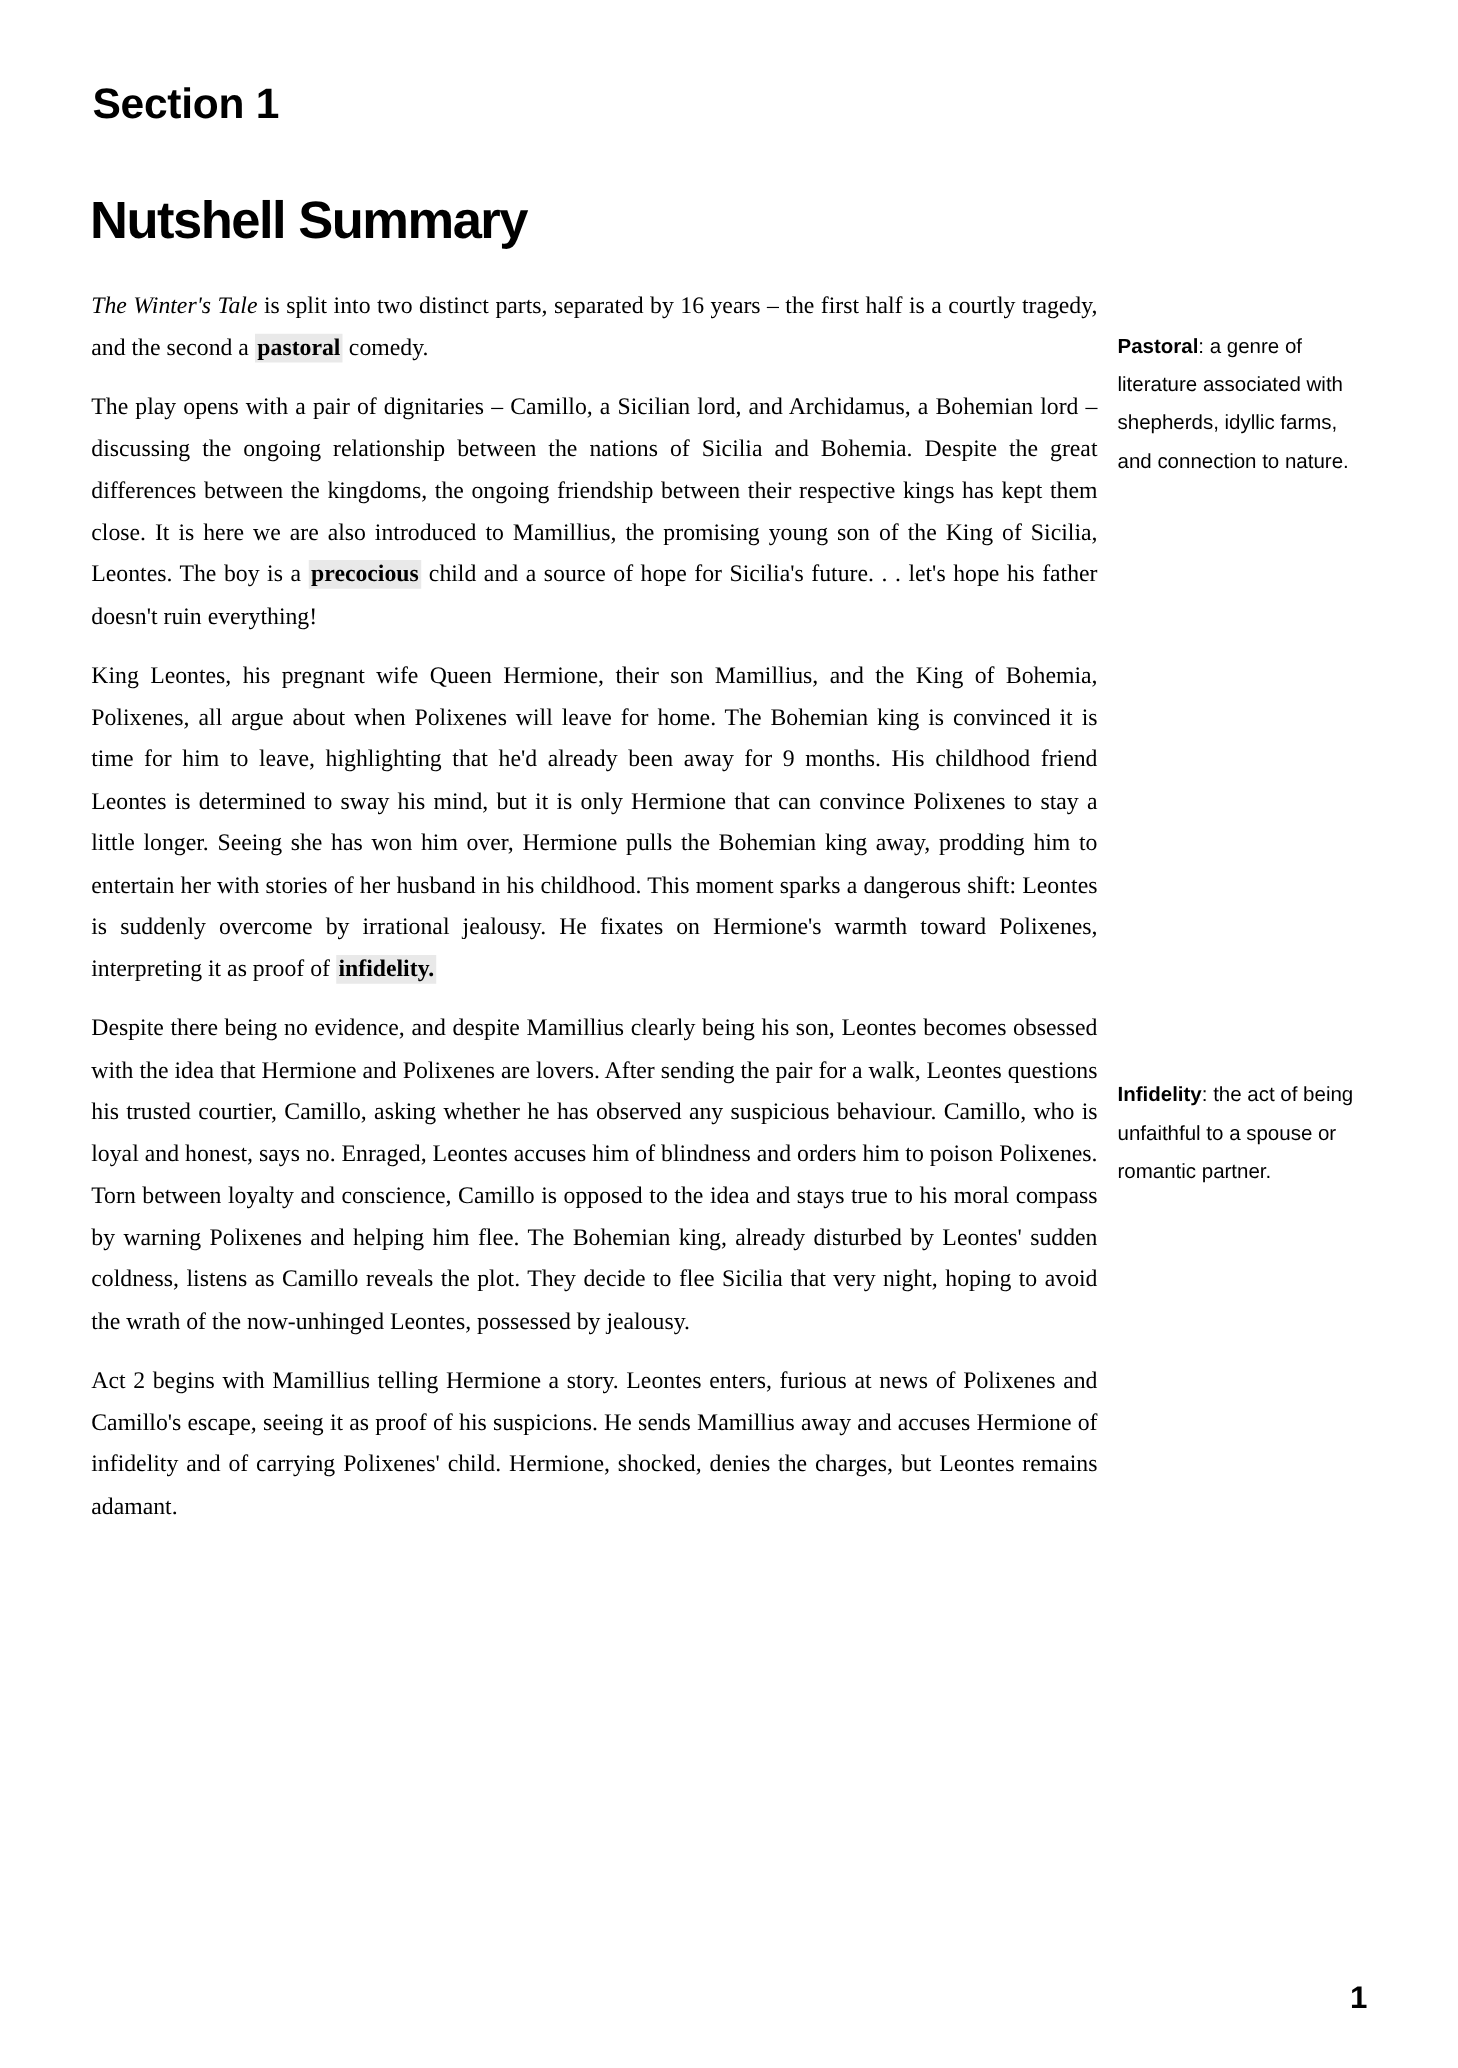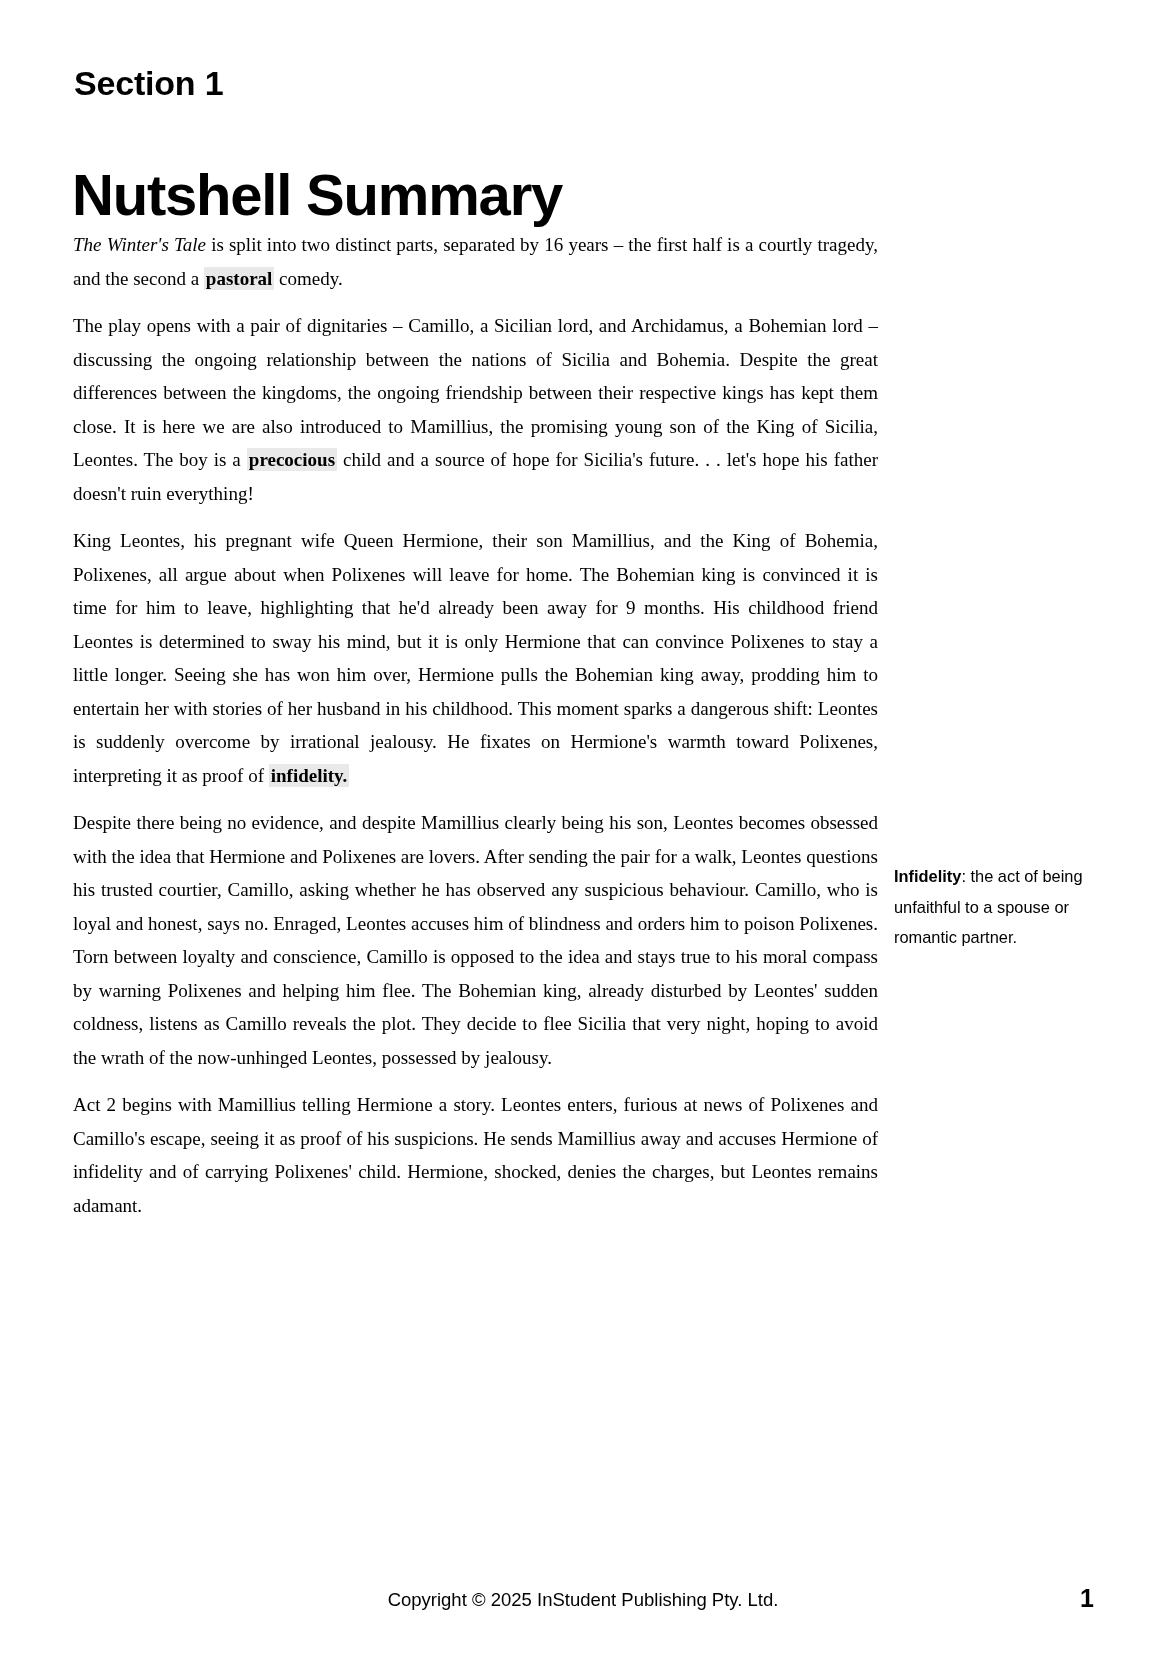--- a/index.html
+++ b/index.html
@@ -30,21 +30,21 @@
     top: 66px;
     font-size: 34px;
     font-weight: bold;
     letter-spacing: -0.2px;
     line-height: 1.05;
   }
   .page-title {
     position: absolute;
     left: 72px;
     top: 126px;
-    font-size: 58px;
+    font-size: 42px;
     font-weight: bold;
     letter-spacing: -1.2px;
     line-height: 1.05;
   }
 
   
   .body-col {
     position: absolute;
     left: 73px;
     top: 228px;
@@ -127,23 +127,23 @@
 
     <p><span>King Leontes, his pregnant wife Queen Hermione, their son Mamillius, and the King of Bohemia, Polixenes, all argue about when Polixenes will leave for home. The Bohemian king is convinced it is time for him to leave, highlighting that he'd already been away for 9 months.  His childhood friend Leontes is determined to sway his mind, but it is only Hermione that can convince Polixenes to stay a little longer. Seeing she has won him over, Hermione pulls the Bohemian king away, prodding him to entertain her with stories of her husband in his childhood. This moment sparks a dangerous shift: Leontes is suddenly overcome by irrational jealousy.  He fixates on Hermione's warmth toward Polixenes, interpreting it as proof of </span><span class="term">infidelity.</span><span></span></p>
 
     <p>Despite there being no evidence, and despite Mamillius clearly being his son, Leontes becomes obsessed with the idea that Hermione and Polixenes are lovers.  After sending the pair for a walk, Leontes questions his trusted courtier, Camillo, asking whether he has observed any suspicious behaviour.  Camillo, who is loyal and honest, says no.  Enraged, Leontes accuses him of blindness and orders him to poison Polixenes.  Torn between loyalty and conscience, Camillo is opposed to the idea and stays true to his moral compass by warning Polixenes and helping him flee.  The Bohemian king, already disturbed by Leontes' sudden coldness, listens as Camillo reveals the plot.  They decide to flee Sicilia that very night, hoping to avoid the wrath of the now-unhinged Leontes, possessed by jealousy.</p>
 
     <p>Act 2 begins with Mamillius telling Hermione a story. Leontes enters, furious at news of Polixenes and Camillo's escape, seeing it as proof of his suspicions. He sends Mamillius away and accuses Hermione of infidelity and of carrying Polixenes' child.   Hermione, shocked, denies the charges, but Leontes remains adamant.</p>
 
   </div>
 
   <div class="margin-col">
+    <div class="gloss gloss-1"><span class="gterm">Pastoral</span><span>: </span><span>a genre of literature associated with shepherds, idyllic farms, and connection to nature.</span></div>
 
   </div>
 
   <div class="margin-col-2">
     <div class="gloss gloss-3"><span class="gterm">Infidelity</span><span>: </span><span>the act of being unfaithful to a spouse or romantic partner.</span></div>
   </div>
 
-  <div class="footer-copyright">Copyright © 2025 InStudent Publishing Pty. Ltd.</div>
   <div class="footer-pagenum">1</div>
 
 </div>
 
 </body></html>

